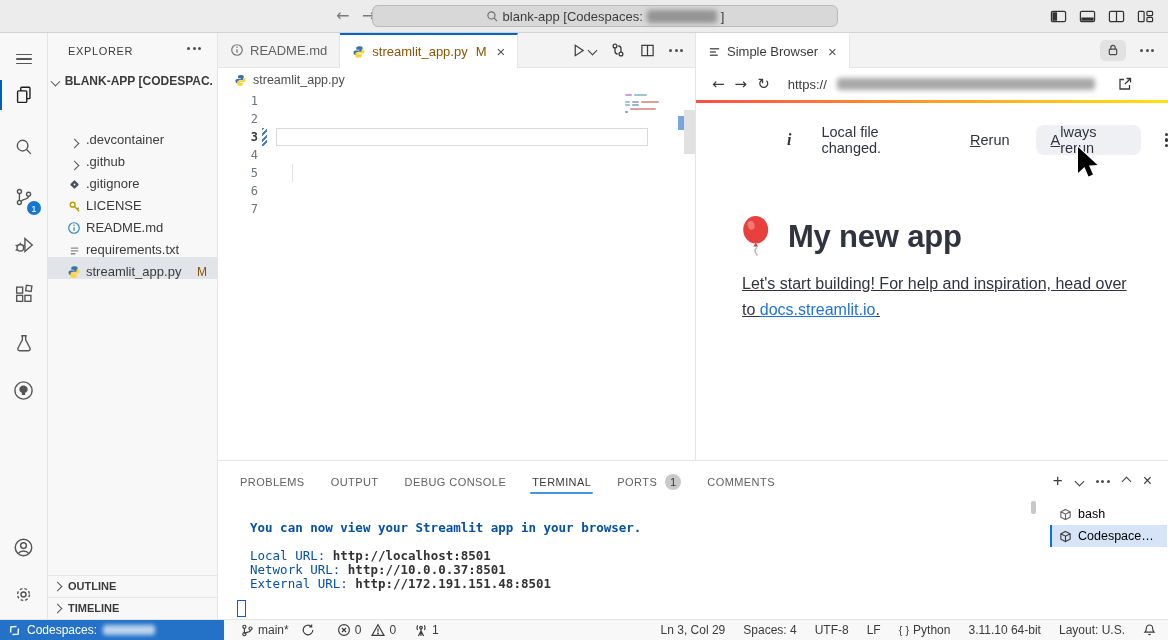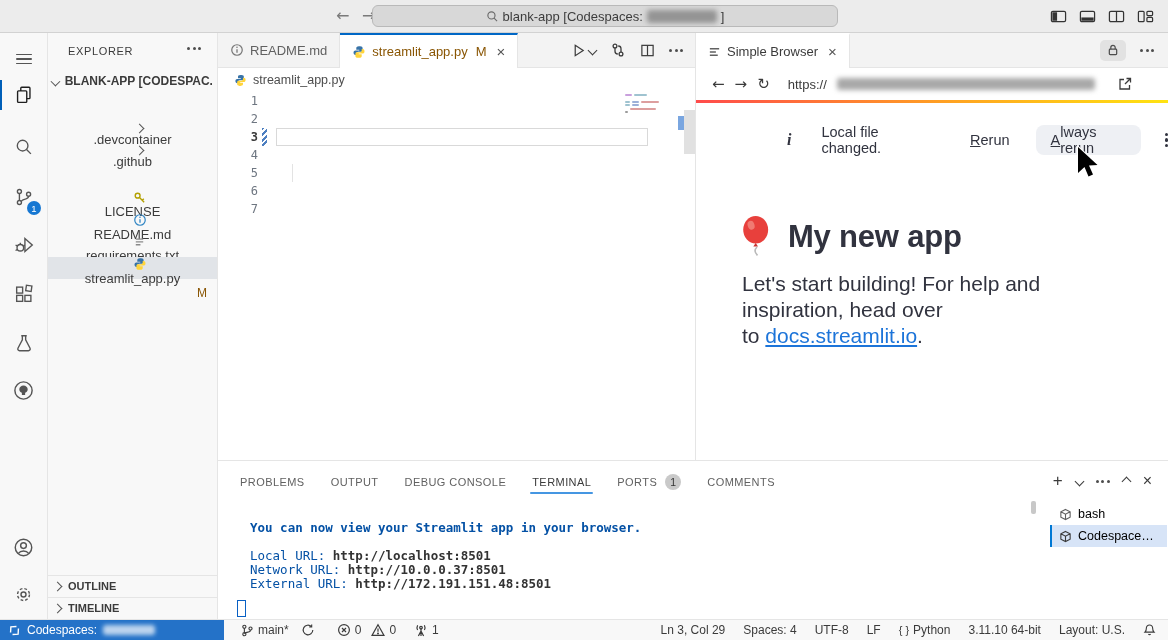--- a/index.html
+++ b/index.html
@@ -19,21 +19,21 @@
   .ab-item.active::before{content:"";position:absolute;left:0;top:3px;bottom:3px;width:2px;background:#005fb8;}
   .badge{position:absolute;right:6px;bottom:0px;min-width:14px;height:14px;border-radius:8px;background:#1677d2;color:#fff;
          font-size:9.5px;display:flex;align-items:center;justify-content:center;padding:0 2px;box-sizing:border-box;}
   .burger{width:16px;display:flex;flex-direction:column;gap:3px;}
   .burger i{height:1.6px;background:#555;border-radius:1px;}
   
   .sidebar{position:absolute;left:48px;top:33px;width:170px;height:586px;background:#f8f8f8;border-right:1px solid #e5e5e5;box-sizing:border-box;}
   .sb-header{position:absolute;left:20px;top:12px;font-size:11px;letter-spacing:.06em;color:#3b3b3b;}
   .sb-more{position:absolute;right:16px;top:14px;}
   .tree-root{position:absolute;left:4px;top:37px;height:22px;display:flex;align-items:center;gap:6px;font-weight:bold;font-size:12px;width:160px;}
-  .tree-row{position:absolute;left:0;width:169px;height:22px;display:flex;align-items:center;box-sizing:border-box;flex-direction:column;}
+  .tree-row{position:absolute;left:0;width:169px;height:22px;display:flex;align-items:flex-end;box-sizing:border-box;}
   .tree-row .ico{width:16px;margin-left:18px;margin-right:4px;display:flex;justify-content:center;}
   .tree-row .lbl{font-size:13px;color:#3b3b3b;white-space:nowrap;}
   .tree-row.sel{background:#e1e4e8;}
   .mod-name{color:#895503;}
   .m-badge{margin-left:auto;margin-right:10px;color:#895503;font-size:12px;}
   .sb-section{position:absolute;left:0;width:169px;height:21px;border-top:1px solid #e5e5e5;display:flex;align-items:center;gap:7px;
               padding-left:6px;font-size:11px;font-weight:bold;box-sizing:border-box;color:#3b3b3b;}
   .chev{display:inline-block;width:6px;height:6px;border-right:1.4px solid #555;border-bottom:1.4px solid #555;}
   .chev.down{transform:rotate(45deg);}
   .chev.right{transform:rotate(-45deg);}
@@ -72,21 +72,21 @@
   .grad{position:absolute;left:0;top:67px;right:0;height:3px;background:linear-gradient(90deg,#ff4b4b,#ffa421 55%,#ffe312);}
   .st-toolbar{position:absolute;left:0;top:90px;right:0;height:34px;display:flex;align-items:center;color:#31333f;font-size:14.5px;}
   .st-info{font-family:"Liberation Serif",serif;font-style:italic;font-weight:bold;font-size:16px;margin-left:91px;}
   .st-notice{margin-left:30px;}
   .st-rerun{margin-left:40px;}
   .u1{text-decoration:underline;}
   .st-btn{margin-left:26px;height:30px;padding:0 15px;background:#eef0f4;border-radius:8px;display:flex;align-items:center;font-size:14.5px;color:#31333f;}
   .st-kebab{margin-left:24px;}
   .st-h1{position:absolute;left:45px;top:183px;display:flex;align-items:center;gap:15px;}
   .st-h1 .t{font-size:31px;font-weight:bold;color:#31333f;letter-spacing:-.2px;}
-  .st-p{position:absolute;left:46px;top:238px;width:400px;font-size:21px;line-height:26px;color:#31333f;}
+  .st-p{position:absolute;left:46px;top:238px;width:400px;font-size:16px;line-height:26px;color:#31333f;text-decoration:underline;}
   .st-link{color:#1c74d9;text-decoration:underline;}
   .cursor{position:absolute;left:377px;top:112px;}
   
   .panel{position:absolute;left:218px;top:460px;width:950px;height:159px;background:#fff;border-top:1px solid #e5e5e5;box-sizing:border-box;}
   .ptabs{position:absolute;left:22px;top:8px;display:flex;gap:26px;align-items:center;height:26px;}
   .ptab{font-size:11px;letter-spacing:.04em;color:#616161;position:relative;display:flex;align-items:center;gap:8px;}
   .ptab.active{color:#3b3b3b;}
   .ptab.active::after{content:"";position:absolute;left:-2px;right:-2px;bottom:-6px;height:2px;background:#4596e2;border-radius:1px;}
   .pbadge{width:16px;height:16px;border-radius:50%;background:#c9c9c9;color:#333;font-size:10.5px;display:flex;align-items:center;justify-content:center;letter-spacing:0;}
   .pactions{position:absolute;right:16px;top:10px;display:flex;gap:13px;align-items:center;color:#3b3b3b;}
@@ -230,20 +230,29 @@
       <span class="ico">
           <span class="chev right"></span>
         </span>
       <span class="lbl">.devcontainer</span>
     </div>
     <div class="tree-row" style="top:114px">
       <span class="ico">
           <span class="chev right"></span>
         </span>
       <span class="lbl">.github</span>
+    </div>
+    <div class="tree-row" style="top:136px">
+      <span class="ico">
+          <svg width="13" height="13" viewBox="0 0 14 14">
+            <rect x="3.6" y="3.6" width="6.8" height="6.8" rx="1" transform="rotate(45 7 7)" fill="#4a4f5d"></rect>
+            <circle cx="7" cy="7" r="1" fill="#f8f8f8"></circle>
+          </svg>
+        </span>
+      <span class="lbl">.gitignore</span>
     </div>
     <div class="tree-row" style="top:158px">
       <span class="ico">
           <svg width="13" height="13" viewBox="0 0 14 14" fill="none" stroke="#b3a000" stroke-width="1.5">
             <circle cx="5" cy="5" r="2.6"></circle>
             <path d="M7 7l5 5M10 10l1.6-1.6"></path>
           </svg>
         </span>
       <span class="lbl">LICENSE</span>
     </div>

